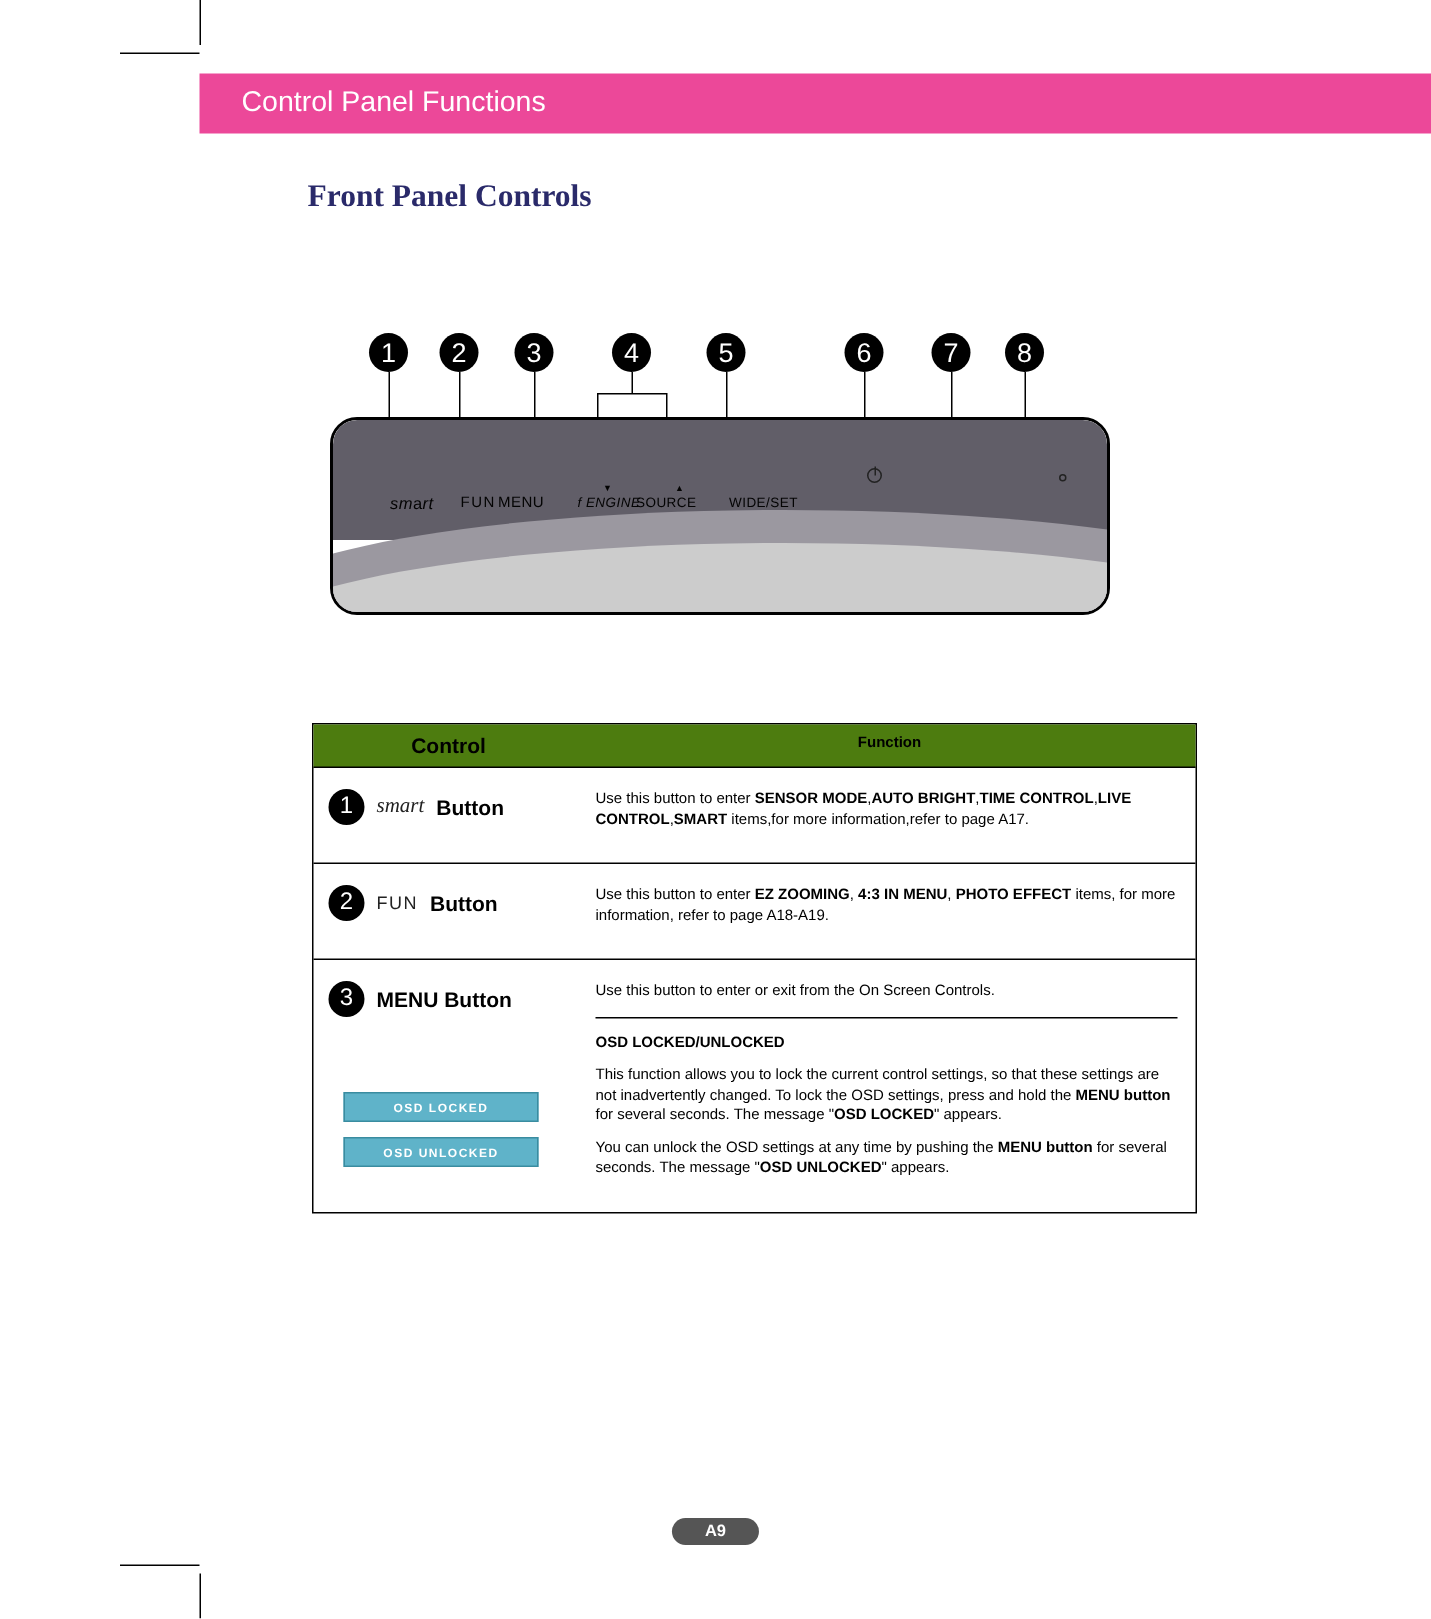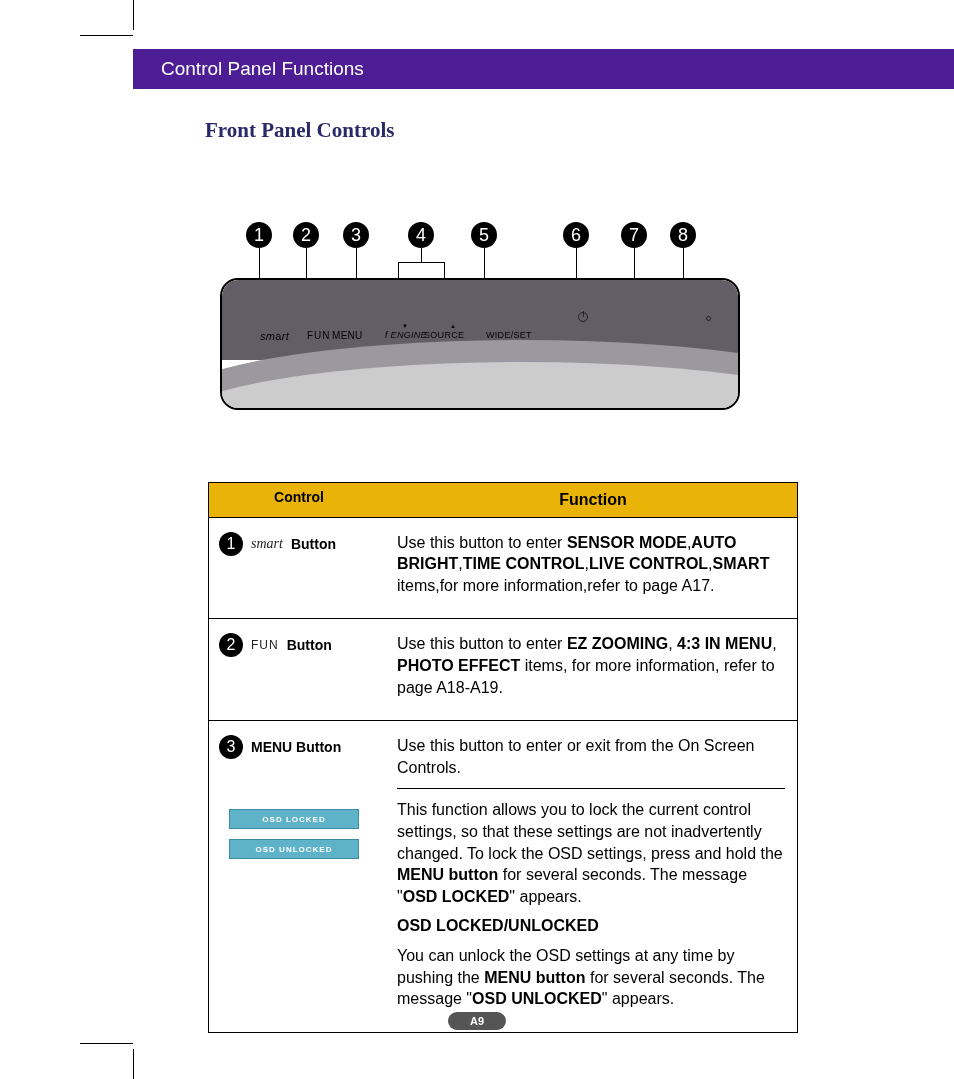--- a/index.html
+++ b/index.html
@@ -8,21 +8,21 @@
 
   
   .crop-top-v { position: absolute; left: 133px; top: 0; width: 1px; height: 30px; background: #000; }
   .crop-top-h { position: absolute; left: 80px; top: 35px; width: 53px; height: 1px; background: #000; }
   .crop-bot-v { position: absolute; left: 133px; bottom: 0; width: 1px; height: 30px; background: #000; }
   .crop-bot-h { position: absolute; left: 80px; bottom: 35px; width: 53px; height: 1px; background: #000; }
 
   
   .header-bar {
     position: absolute; left: 133px; top: 49px; right: 0; height: 40px;
-    background: #4c1d95; color: #fff; display: flex; align-items: center;
+    background: #ec4899; color: #fff; display: flex; align-items: center;
     padding-left: 28px; font-size: 19px; font-weight: 400;
   }
 
   .section-title {
     position: absolute; left: 205px; top: 118px;
     font-family: Georgia, 'Times New Roman', serif;
     font-weight: bold; font-size: 21px; color: #2a2a6a;
   }
 
   
@@ -76,34 +76,34 @@
     font-family: Arial, sans-serif;
   }
   .badge-line { position: absolute; width: 1px; background: #000; }
 
   
   .ctrl-table {
     position: absolute; left: 208px; top: 482px; width: 590px;
     border: 1px solid #000;
   }
   .ct-head {
-    display: flex; background: #eab308; border-bottom: 1px solid #000;
+    display: flex; background: #4d7c0f; border-bottom: 1px solid #000;
     font-weight: bold; font-size: 14px;
   }
   .ct-head .col-c { width: 180px; text-align: center; padding: 6px 0; }
   .ct-head .col-f { flex: 1; text-align: center; padding: 6px 0; }
 
   .ct-row { display: flex; border-bottom: 1px solid #000; }
   .ct-row:last-child { border-bottom: none; }
   .col-c {
     width: 180px; padding: 14px 10px 14px 10px; font-size: 14px;
     display: flex; flex-direction: column; align-items: flex-start; gap: 10px;
   }
   .col-c .ctrl-line { display: flex; align-items: center; gap: 8px; }
-  .col-f { flex: 1; padding: 14px 12px 14px 8px; font-size: 16px; line-height: 1.35; }
+  .col-f { flex: 1; padding: 14px 12px 14px 8px; font-size: 10px; line-height: 1.35; }
 
   .smallbadge {
     width: 24px; height: 24px; border-radius: 50%; background: #000; color: #fff;
     display: inline-flex; align-items: center; justify-content: center; font-size: 16px;
     flex-shrink: 0;
   }
   .smart-txt { font-style: italic; font-family: Georgia, serif; font-size: 14px; color: #222; }
   .fun-txt { font-family: Arial, sans-serif; font-size: 12px; letter-spacing: 1px; color: #222; }
 
   .osd-box {
@@ -225,22 +225,22 @@
           <span class="smallbadge">3</span>
           <b>MENU Button</b>
         </div>
         <div style="height:30px"></div>
         <div class="osd-box">OSD LOCKED</div>
         <div class="osd-box">OSD UNLOCKED</div>
       </div>
       <div class="col-f">
         <p>Use this button to enter or exit from the On Screen Controls.</p>
         <div class="sub">
+          <p><b>OSD LOCKED/UNLOCKED</b></p>
           <p>This function allows you to lock the current control settings, so that these settings are not inadvertently changed. To lock the OSD settings, press and hold the <b>MENU button</b> for several seconds. The message "<b>OSD LOCKED</b>" appears.</p>
-          <p><b>OSD LOCKED/UNLOCKED</b></p>
           <p>You can unlock the OSD settings at any time by pushing the <b>MENU button</b> for several seconds. The message "<b>OSD UNLOCKED</b>" appears.</p>
         </div>
       </div>
     </div>
 
   </div>
 
   <div class="page-num">A9</div>
 
 </div>

